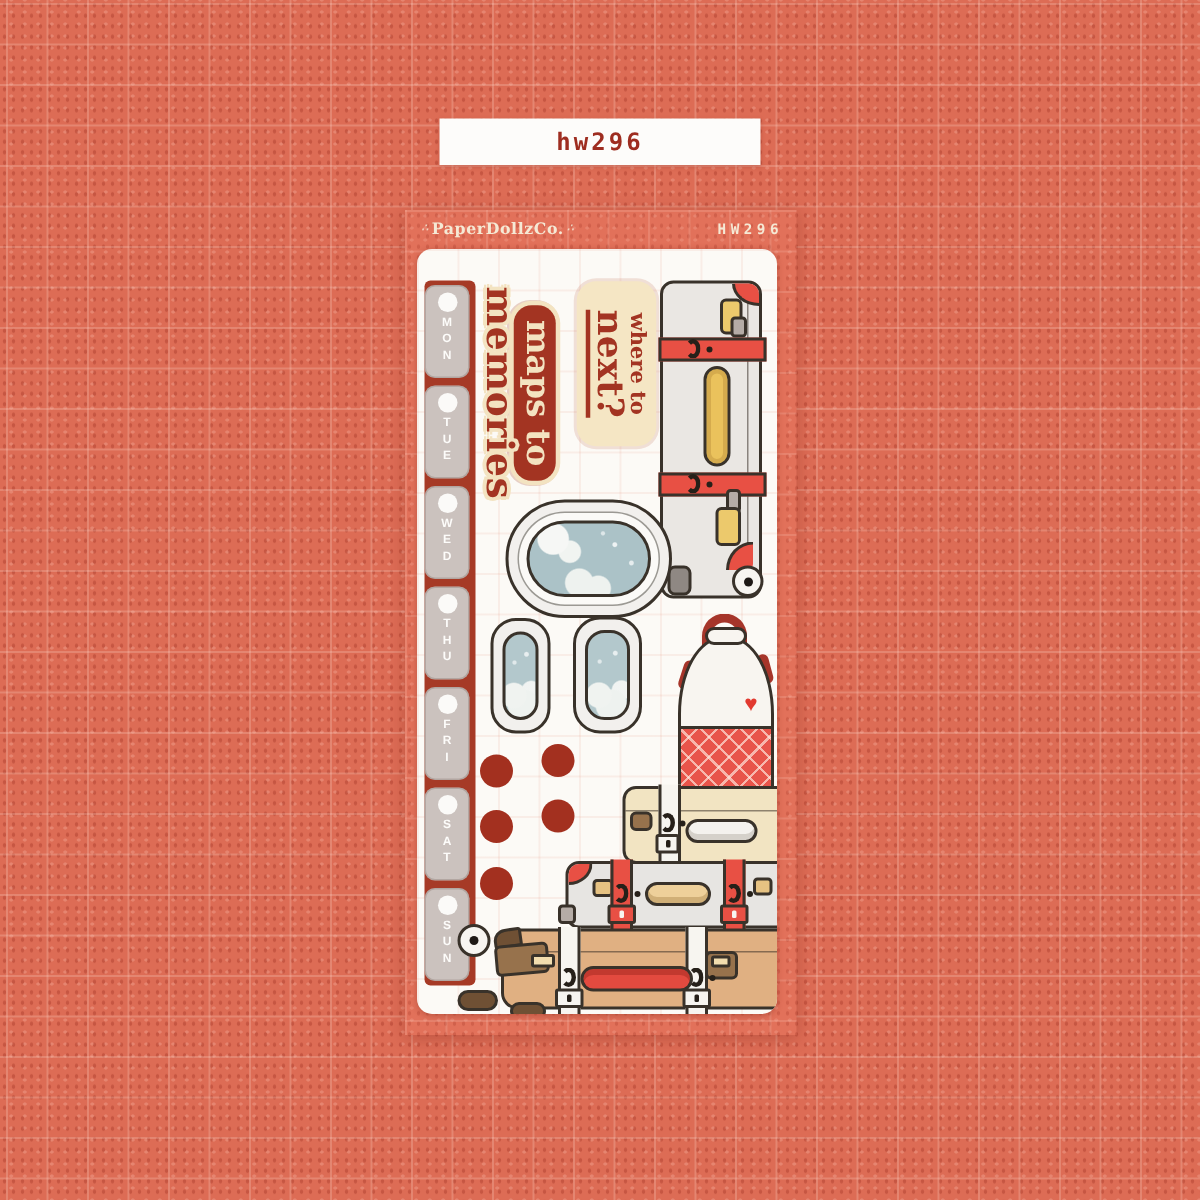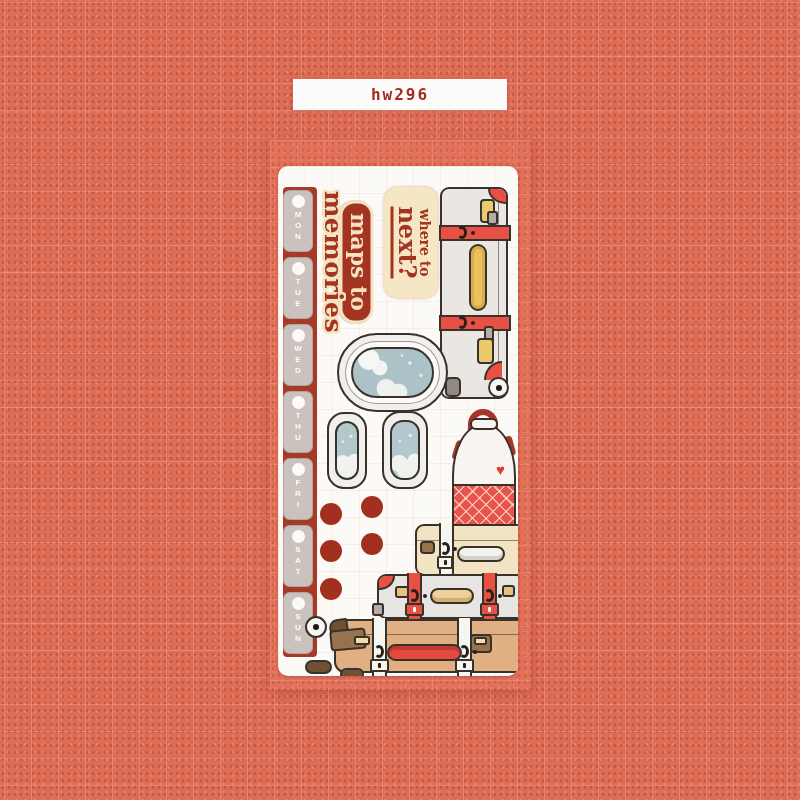--- a/index.html
+++ b/index.html
@@ -163,20 +163,24 @@
 </head>
 <body>
 
 <div id="screen">
 
   <div class="abs top-label">
     <span>hw296</span>
   </div>
 
   <div class="abs card">
+    <div class="abs card-header">
+      <span class="brand"><i class="decor">∴</i><span>PaperDollzCo.</span><i class="decor">∴</i></span>
+      <span class="sku">HW296</span>
+    </div>
 
     <div class="abs sheet">
 
       <div class="abs tab-strip"></div>
       <div class="abs tab" style="top:24px">
         <span class="tab-dot"></span>
         <span class="tab-label">MON</span>
       </div>
       <div class="abs tab" style="top:91px">
         <span class="tab-dot"></span>

